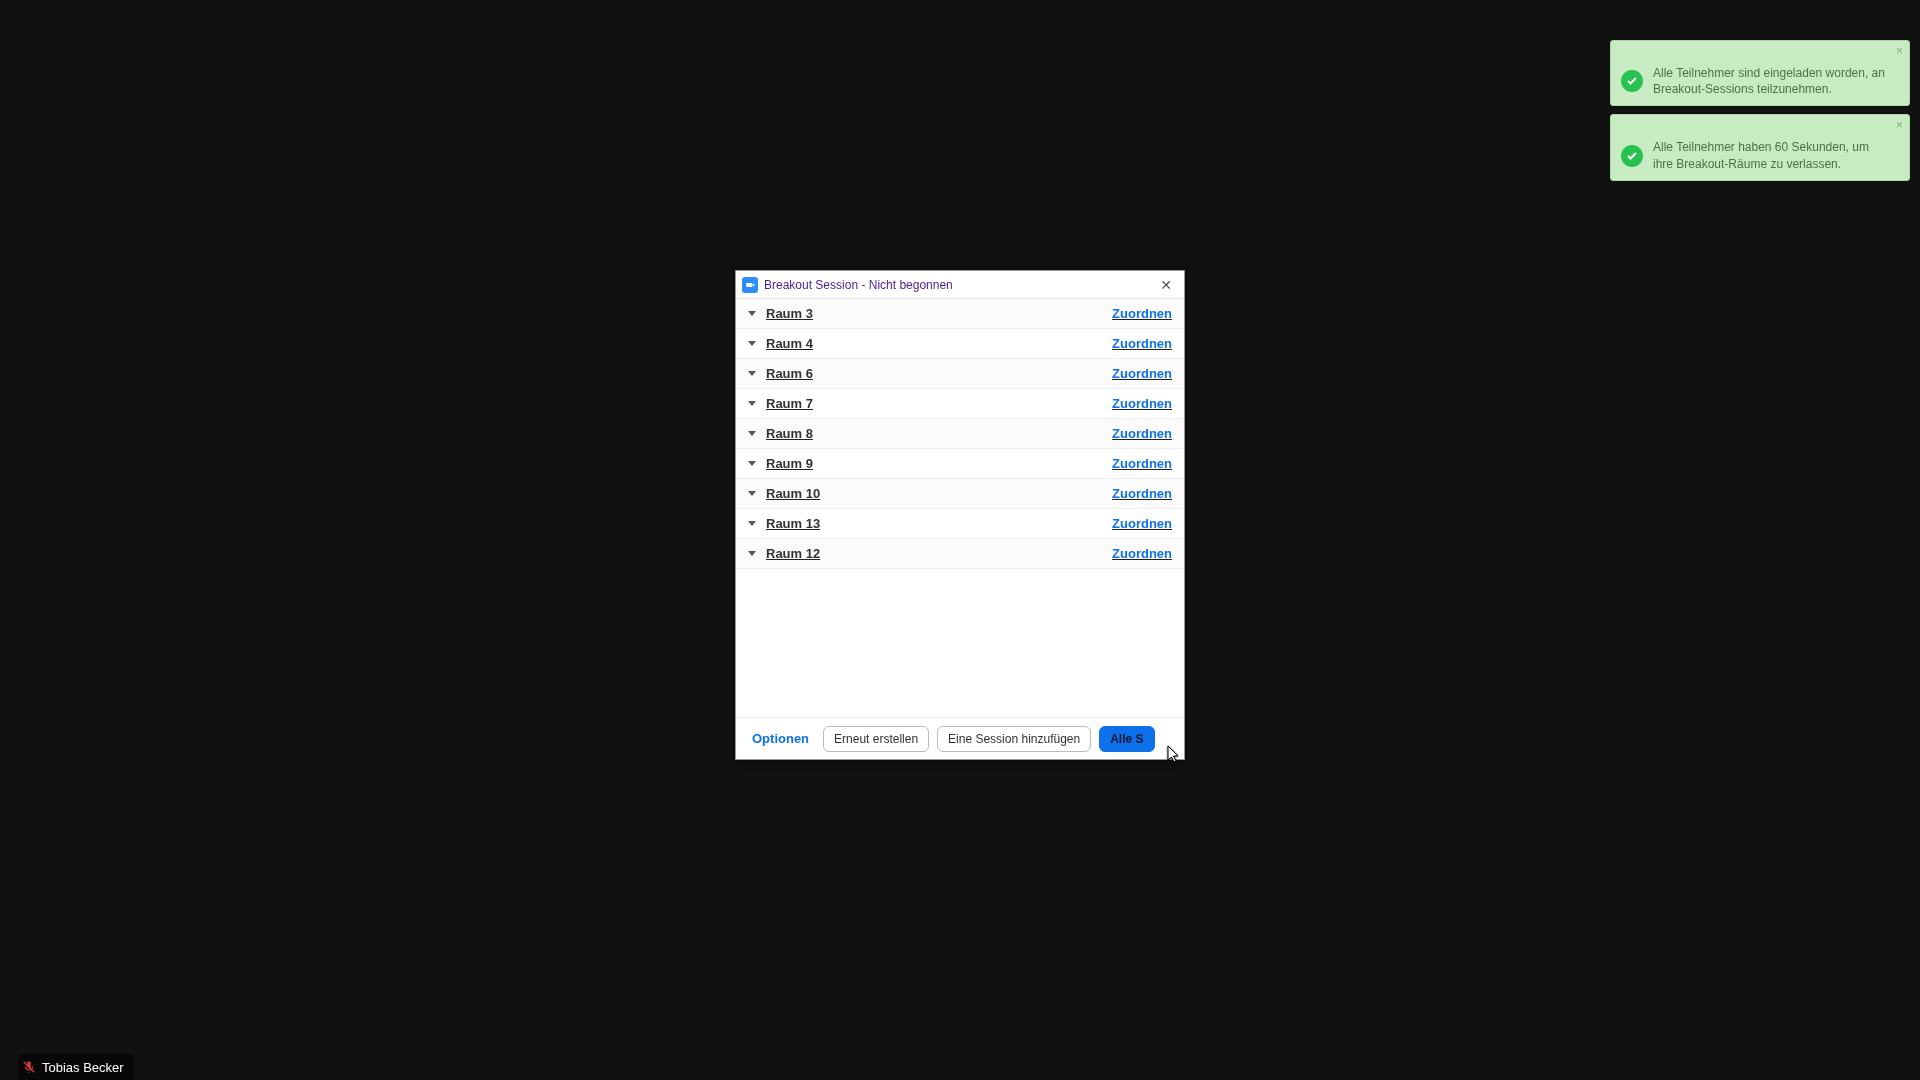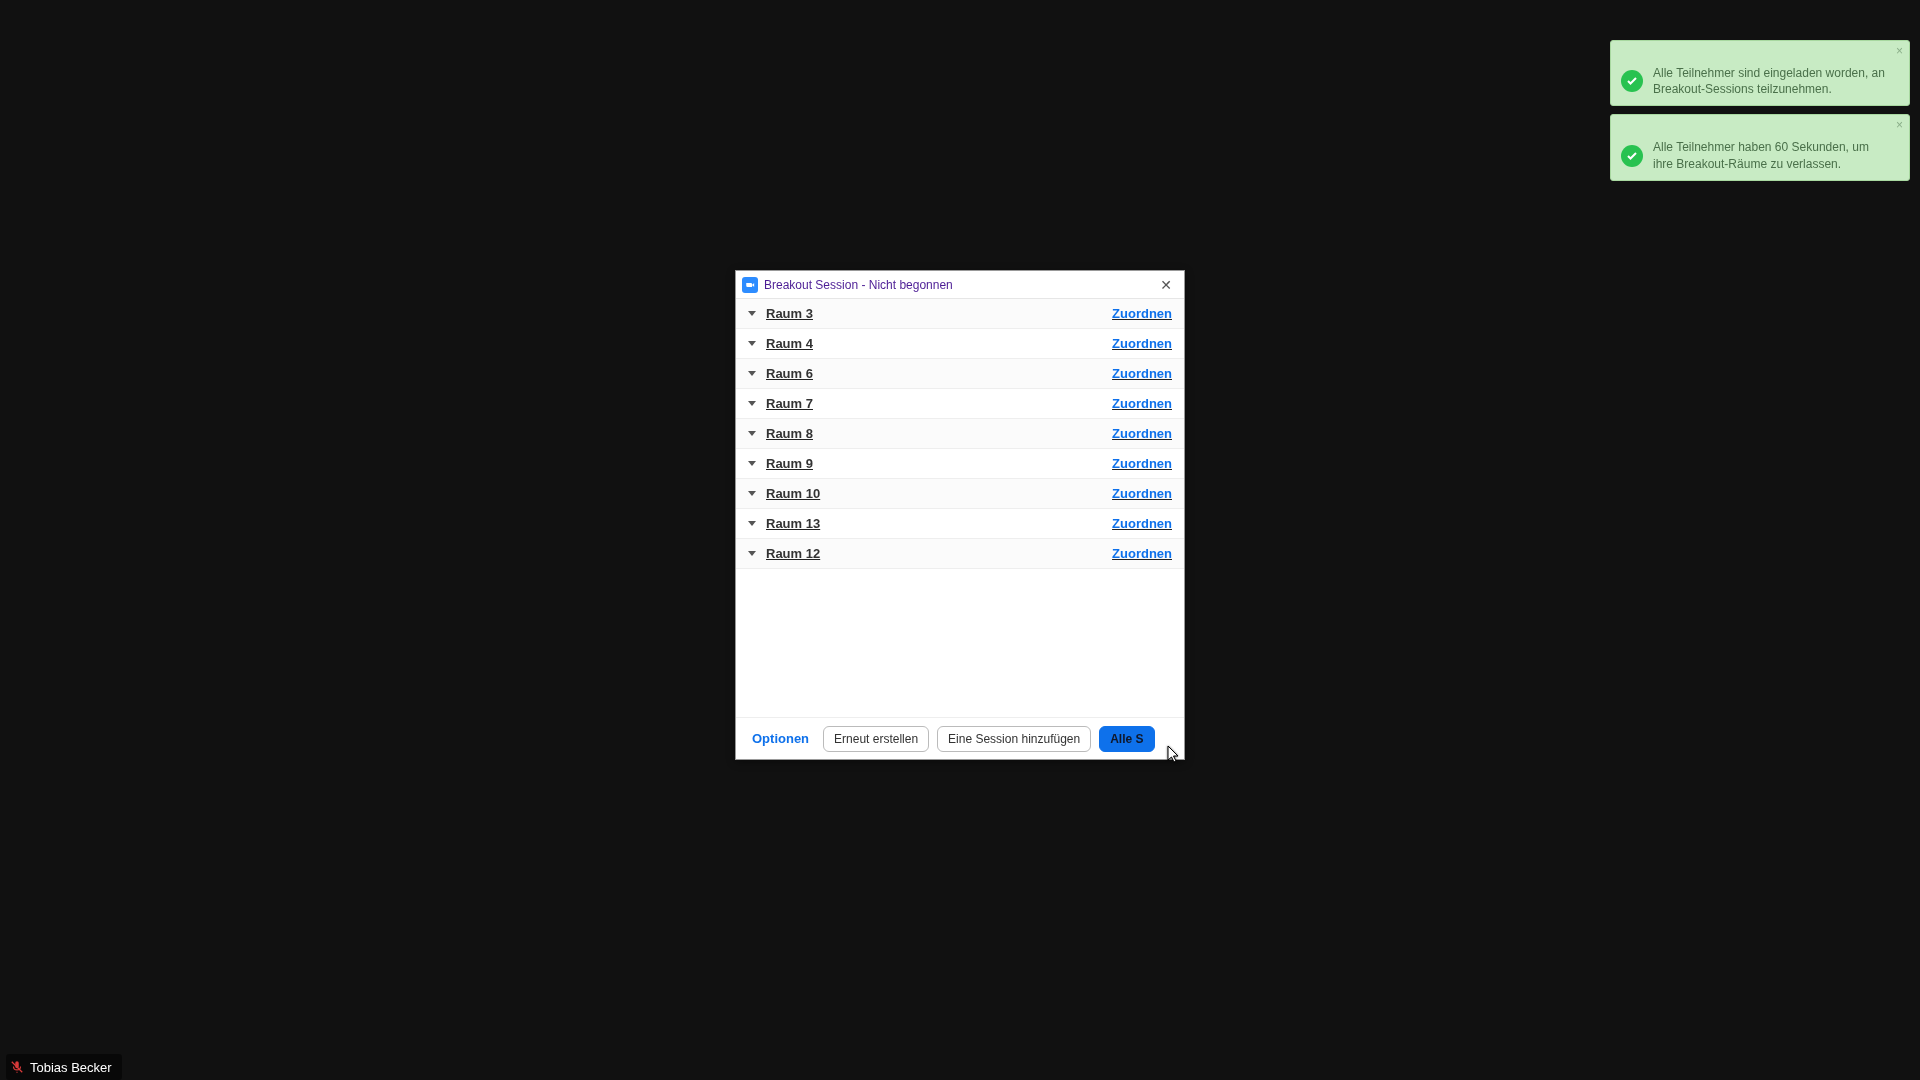--- a/index.html
+++ b/index.html
@@ -7,21 +7,21 @@
   body {
     background: #111;
     font-family: "Segoe UI", Arial, sans-serif;
     position: relative;
     color: #222;
   }
 
   
   .user-label {
     position: absolute;
-    left: 6px;
+    left: 18px;
     bottom: 0;
     height: 26px;
     display: flex;
     align-items: center;
     gap: 6px;
     background: rgba(0,0,0,0.5);
     padding: 0 10px 0 4px;
     border-radius: 3px;
   }
   .mic-icon {

